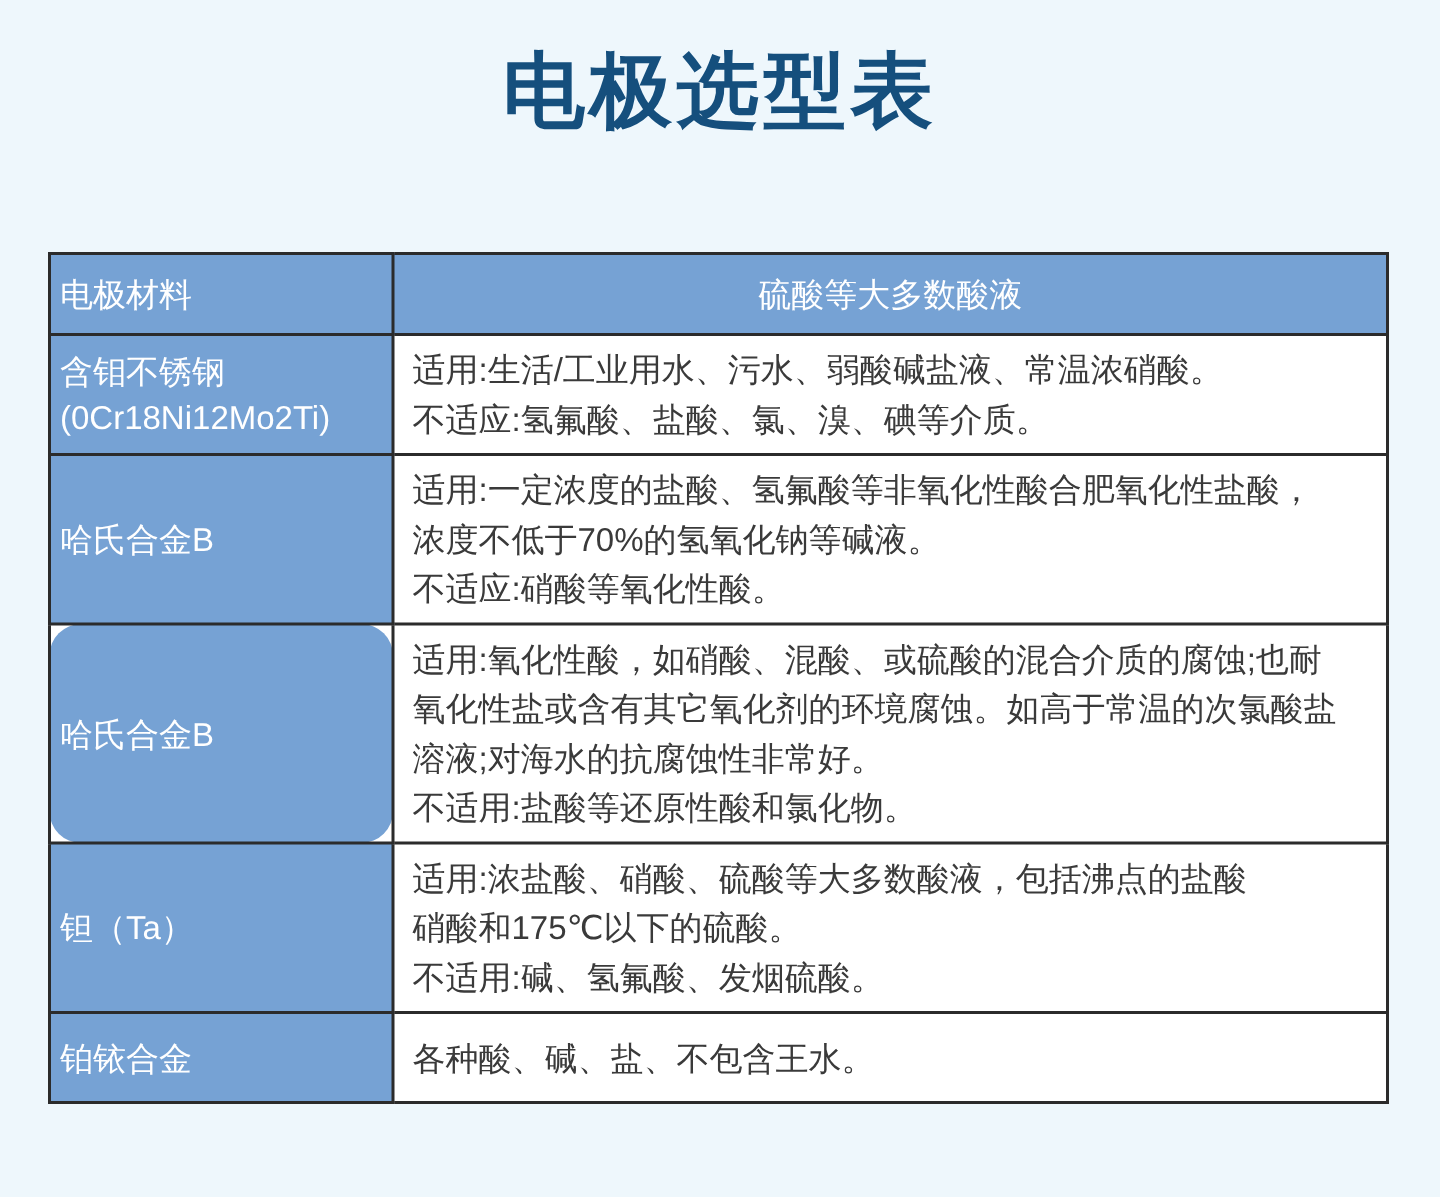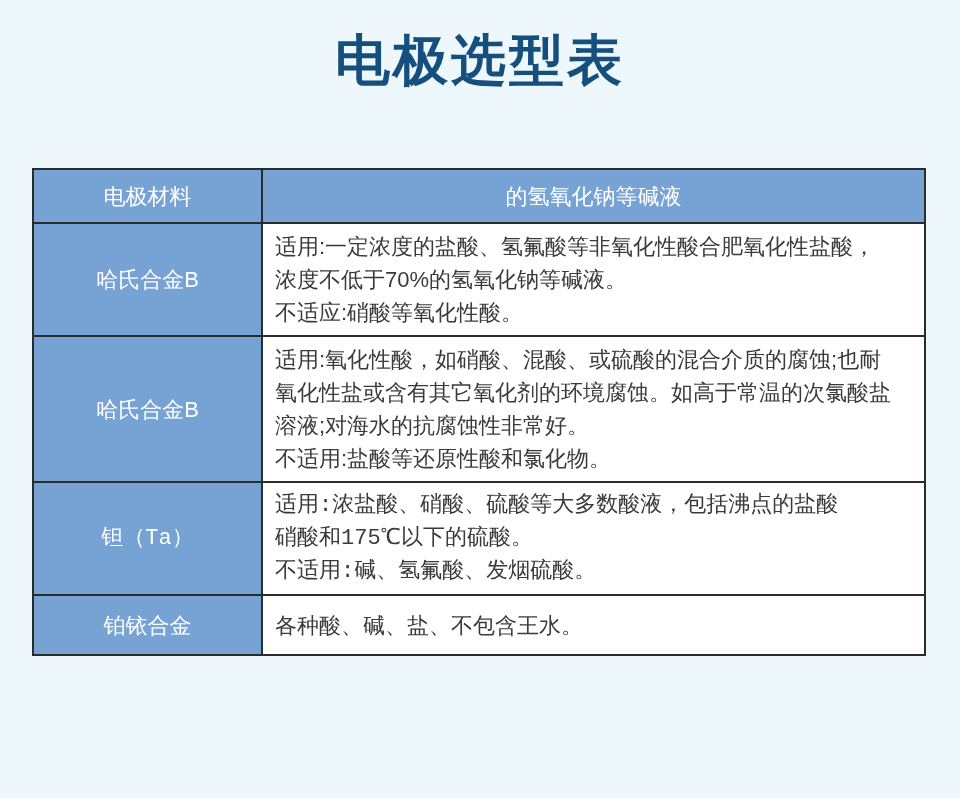--- a/index.html
+++ b/index.html
@@ -40,57 +40,62 @@
     display: table-cell;
     border: 2px solid var(--border);
     vertical-align: middle;
     font-size: 22px;
     white-space: pre-line;
   }
   .tc.left {
     width: 229px;
     background: var(--blue);
     color: #ffffff;
-    text-align: center;
     line-height: 31px;
     padding: 4px 6px;
   }
   .tc.right {
     color: var(--text);
     text-align: left;
     line-height: 33px;
     padding: 6px 12px;
   }
   .tr.header .tc { height: 54px; }
   .tr.header .tc.right {
     background: var(--blue);
     color: #ffffff;
     text-align: center;
   }
   .tr.r0 .tc { height: 80px; }
   .tr.r1 .tc { height: 106px; margin-left: 20px; }
-  .tr.r2 .tc { height: 130px; }
+  .tr.r2 .tc { height: 130px; border-radius: 21px; }
   .tr.r3 .tc { height: 80px; }
-  .tr.r4 .tc { height: 104px; font-family: Liberation Mono, monospace; }
+  .tr.r4 .tc { height: 104px; }
   .tr.r5 .tc { height: 60px; }
 </style>
 </head>
 <body>
 
 <div class="page">
 
   <h1 class="title">电极选型表</h1>
 
   <div class="etable">
 
     <div class="tr header">
       <div class="tc left">电极材料</div>
-      <div class="tc right">的氢氧化钠等碱液</div>
+      <div class="tc right">硫酸等大多数酸液</div>
     </div>
 
+    <div class="tr r0">
+      <div class="tc left">含钼不锈钢
+(0Cr18Ni12Mo2Ti)</div>
+      <div class="tc right">适用:生活/工业用水、污水、弱酸碱盐液、常温浓硝酸。
+不适应:氢氟酸、盐酸、氯、溴、碘等介质。</div>
+    </div>
 
     <div class="tr r1">
       <div class="tc left">哈氏合金B</div>
       <div class="tc right">适用:一定浓度的盐酸、氢氟酸等非氧化性酸合肥氧化性盐酸，
 浓度不低于70%的氢氧化钠等碱液。
 不适应:硝酸等氧化性酸。</div>
     </div>
 
     <div class="tr r2">
       <div class="tc left">哈氏合金B</div>

